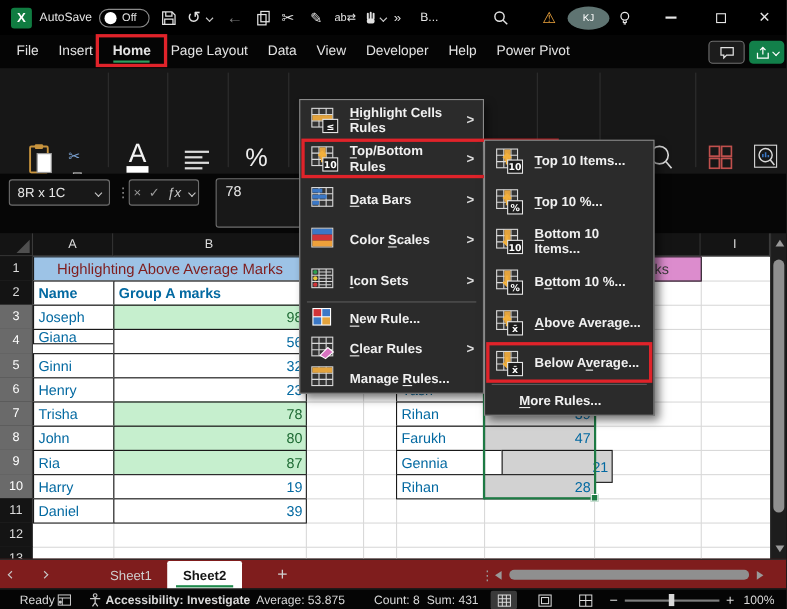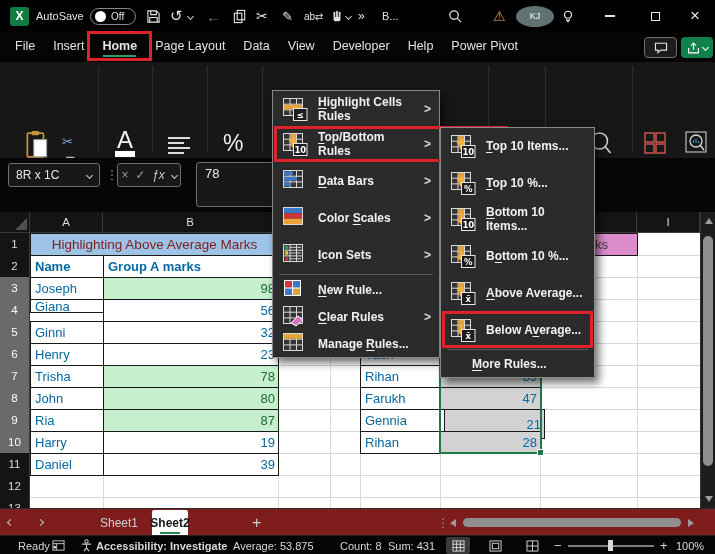--- a/index.html
+++ b/index.html
@@ -397,21 +397,21 @@
         <div class="cell num gray" style="left:440px;top:87px;width:101px;height:23px"></div>
         <div class="cell " style="left:360px;top:109px;width:81px;height:23px"></div>
         <div class="cell num gray" style="left:440px;top:109px;width:101px;height:23px"></div>
         <div class="cell " style="left:360px;top:131px;width:81px;height:23px">Yash</div>
         <div class="cell num gray" style="left:440px;top:131px;width:101px;height:23px"></div>
         <div class="cell " style="left:360px;top:153px;width:81px;height:23px">Rihan</div>
         <div class="cell num gray" style="left:440px;top:153px;width:101px;height:23px">39</div>
         <div class="cell " style="left:360px;top:175px;width:81px;height:23px">Farukh</div>
         <div class="cell num gray" style="left:440px;top:175px;width:101px;height:23px">47</div>
         <div class="cell " style="left:360px;top:197px;width:81px;height:23px">Gennia</div>
-        <div class="cell num gray" style="left:444px;top:197px;width:101px;height:30px">21</div>
+        <div class="cell num gray" style="left:456px;top:197px;width:101px;height:30px">21</div>
         <div class="cell " style="left:360px;top:219px;width:81px;height:23px">Rihan</div>
         <div class="cell num gray" style="left:440px;top:219px;width:101px;height:23px">28</div>
       </div>
     <div id="selbox" style="left: 439px; top: 64px; width: 103px; height: 178px;"></div>
     <div id="fillh" style="left: 537px; top: 237px;"></div>
 
     <div id="vsb">
       <div class="tri" style="left:4px;top:6px;border-left:4px solid transparent;border-right:4px solid transparent;border-bottom:6px solid #9a9a9a"></div>
       <div class="sbthumb" style="left:2px;top:24px;width:10px;height:230px"></div>
       <div class="tri" style="left:4px;bottom:6px;border-left:4px solid transparent;border-right:4px solid transparent;border-top:6px solid #9a9a9a"></div>
@@ -617,21 +617,21 @@
 
   <div id="sheetbar">
     <div class="stab" style="left:8px;padding:0">
         <span class="cv" style="transform:rotate(135deg)"></span>
       </div>
     <div class="stab" style="left:38px;padding:0">
         <span class="cv r"></span>
       </div>
     <div id="sheet-tabs">
         <div class="stab" style="left:90px;width:58px">Sheet1</div>
-        <div class="stab active" style="left:152px;width:36px">Sheet2<span class="gul"></span></div>
+        <div class="stab active" style="left:152px;width:68px">Sheet2<span class="gul"></span></div>
       </div>
     <div class="stab" style="left:240px;font-size:16px">
         <span>+</span>
       </div>
     <div class="stab" style="left:425px;color:#9a9a9a">⋮</div>
     <div class="abs" style="left:450px;top:10px">
         <div class="tri" style="border-top:4px solid transparent;border-bottom:4px solid transparent;border-right:6px solid #9a9a9a"></div>
       </div>
     <div class="sbthumb" style="left:463px;top:9px;width:218px;height:9px"></div>
     <div class="abs" style="left:688px;top:10px">

